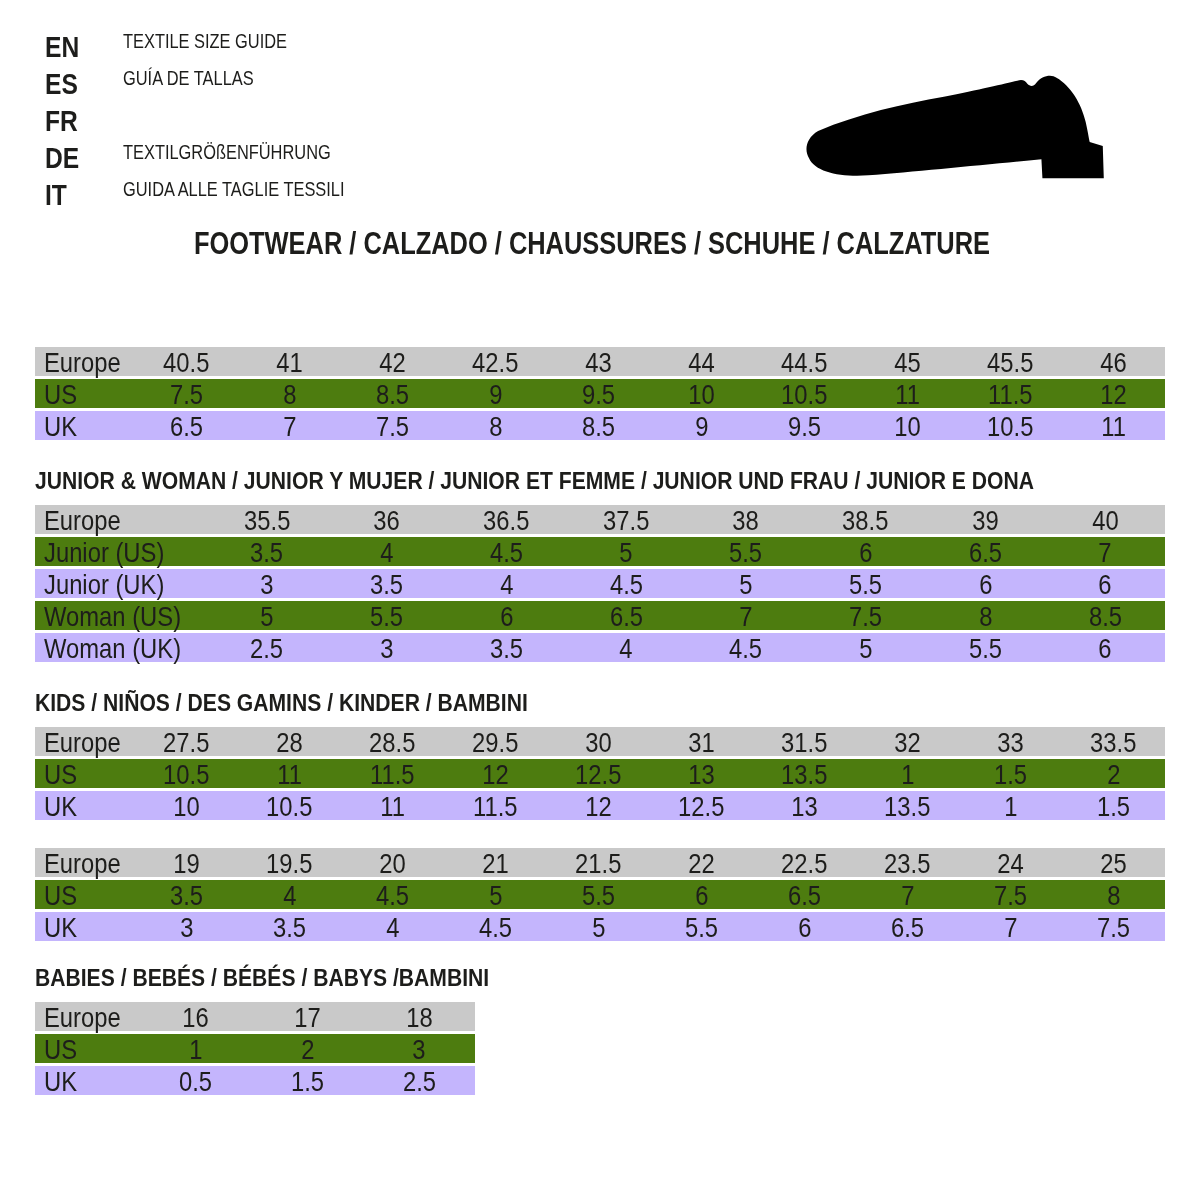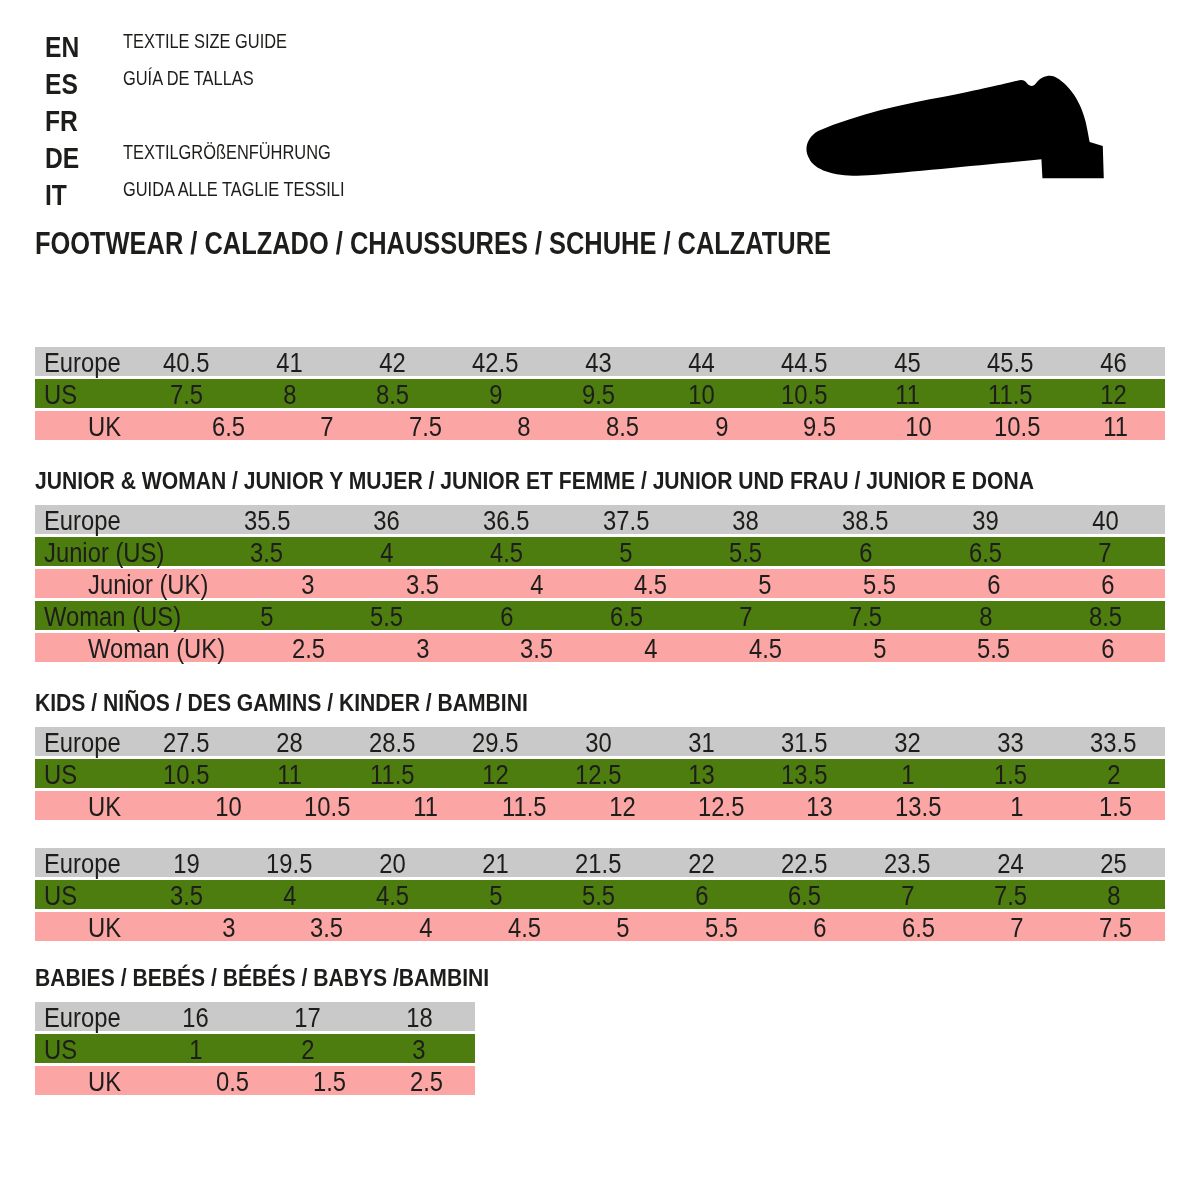--- a/index.html
+++ b/index.html
@@ -15,40 +15,40 @@
   .condL { transform-origin:0 50%; }
   .condC { transform-origin:50% 50%; transform:scaleX(0.85); }
 
   
   .lang-list { margin-left:10px; }
   .lang-row { display:flex; height:37px; }
   .lang-code { width:78px; font-size:30px; font-weight:bold; }
   .lang-label { font-size:20px; font-weight:normal; }
 
   
-  .category-line { margin:14px 0 0 0; font-size:31px; font-weight:bold; line-height:30px; }
+  .category-line { margin:14px 0 0 0; font-size:31px; font-weight:bold; line-height:30px;text-align:right; }
 
   
   .shoe-wrap { position:absolute; top:72px; left:803px; width:337px; height:116px; }
   .shoe-wrap svg { display:block; width:100%; height:100%; }
 
   
   .size-section { margin-top:29px; }
   .section-man { margin-top:88px; }
   .section-children { margin-top:28px; }
   .section-babies { margin-top:25px; }
   .section-title { margin:0; font-size:24px; font-weight:bold; line-height:24px; }
   .section-title .cond { transform:scaleX(0.88); transform-origin:0 50%; }
 
   
   .size-table { margin-top:12px; }
   .trow { display:grid; height:29px; margin-bottom:3px; align-items:center; font-size:28px; }
   .trow-head  { background:#c9c9c9; }
   .trow-white { background:#4d7c0f; }
-  .trow-alt   { background:#fca5a5;padding-left:44px; }
+  .trow-alt   { background:#c4b5fd; }
   .cell { overflow:visible; }
   .label-cell { text-align:left; padding-left:9px; }
   .label-cell .cond { transform:scaleX(0.85); transform-origin:0 50%; }
   .val-cell { text-align:center; }
 
   .section-man .trow,
   .section-kids .trow,
   .section-children .trow { grid-template-columns:100px repeat(10, 1fr); }
   .section-junior-woman .trow { grid-template-columns:172px repeat(8, 1fr); }
   .section-babies .size-table { width:440px; }

